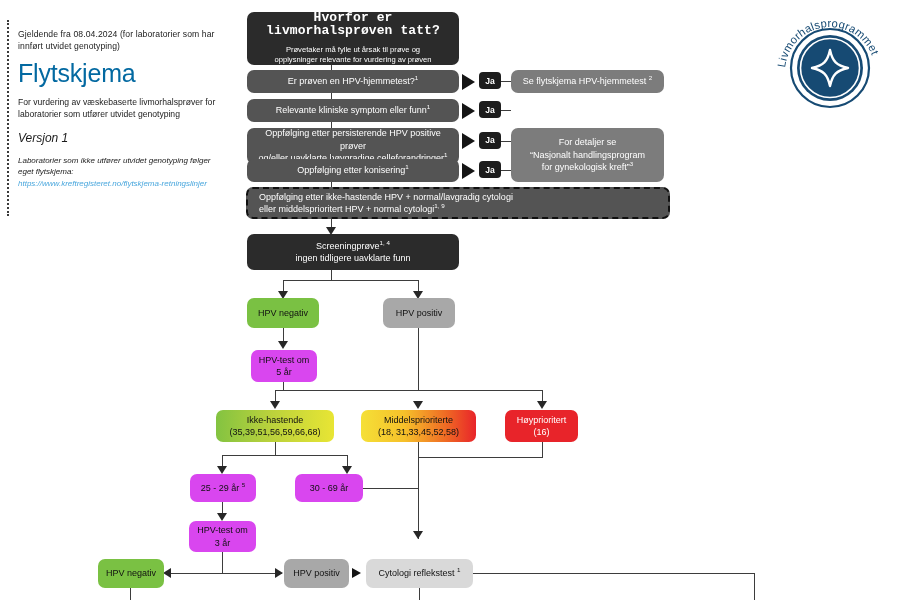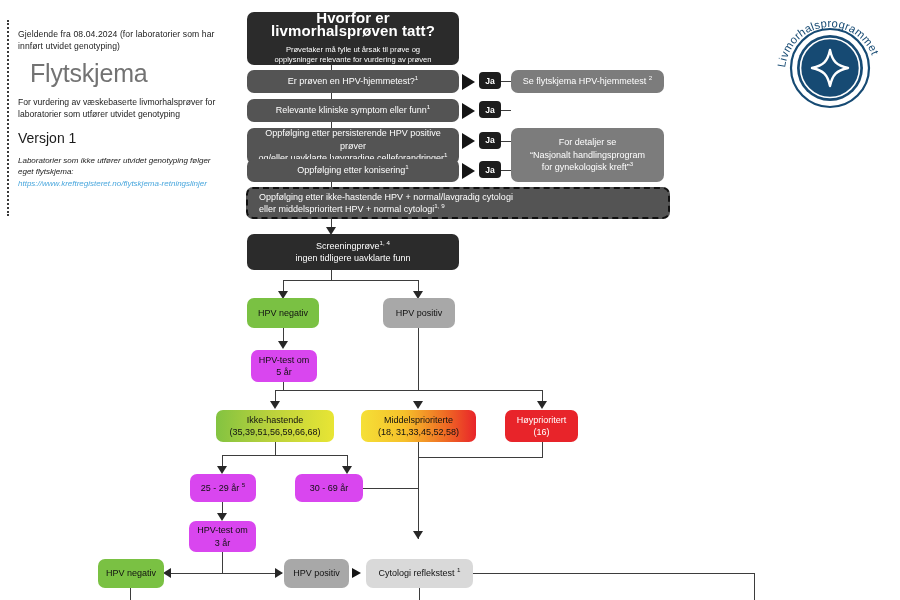--- a/index.html
+++ b/index.html
@@ -18,28 +18,28 @@
   #info-panel{
     position:absolute;left:7px;top:20px;width:215px;height:196px;
     border-left:2px dotted #3a3a3a;
     padding-left:9px;
     box-sizing:border-box;
   }
   #info-effective{
     font-size:8.6px;line-height:11.5px;color:#1b1b1b;margin:9px 0 0 0;letter-spacing:.1px;
   }
   #info-title{
-    font-size:25px;line-height:29px;font-weight:400;color:#737373;
-    margin:7px 0 9px 12px;letter-spacing:-.2px;
+    font-size:25px;line-height:29px;font-weight:400;color:#0369a1;
+    margin:7px 0 9px 0;letter-spacing:-.2px;
   }
   #info-subtitle{
     font-size:8.6px;line-height:11.6px;color:#1b1b1b;margin:0;
   }
   #info-version{
-    font-size:14px;line-height:11px;color:#1b1b1b;margin:13px 0 0 0;
+    font-size:12px;line-height:11px;color:#1b1b1b;margin:13px 0 0 0;font-style:italic;
   }
   #info-note{
     font-size:8px;line-height:11px;color:#1b1b1b;margin:11px 0 0 0;font-style:italic;
   }
   #info-link{
     display:block;font-size:8px;line-height:11px;color:#4aa7dd;margin-top:1px;
     font-style:italic;text-decoration:none;word-break:break-all;
   }
 
   
@@ -57,21 +57,21 @@
   .node.grey{background:#a8a8a8;color:#111111;}
   .node.ltgrey{background:#d946ef;color:#111111;}
   .node.lltgrey{background:#d9d9d9;color:#111111;}
   .node.green{background:#7ac143;color:#111111;}
   .node.red{background:#e8242a;color:#ffffff;}
   .node.grad-green{background:linear-gradient(90deg,#83c341 0%,#b9d13c 45%,#e8e534 100%);color:#111111;}
   .node.grad-yellow{background:linear-gradient(90deg,#f5e037 0%,#f6c02a 38%,#ef6724 75%,#e8242a 100%);color:#111111;}
   .node.dashed{border:2.2px dashed #111111;}
 
   .node.head{font-size:10.5px;}
-  .node .big{font-size:15px;font-weight:700;letter-spacing:.1px;margin-bottom:8px;}
+  .node .big{font-size:13px;font-weight:700;letter-spacing:.1px;margin-bottom:8px;font-family:Liberation Mono, monospace;}
   .node .small{font-size:7.6px;line-height:10px;font-weight:400;}
   sup{font-size:6.2px;vertical-align:super;line-height:0;}
 
   
   .yes{
     position:absolute;box-sizing:border-box;background:#1d1d1d;color:#fff;
     border-radius:4px;font-size:8.6px;font-weight:700;
     display:flex;align-items:center;justify-content:center;
     width:22px;height:17px;
   }

